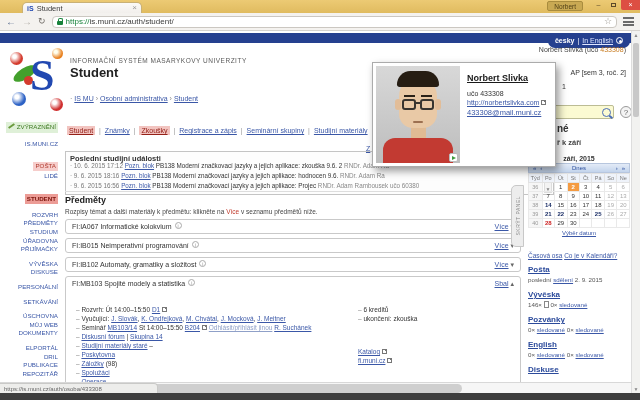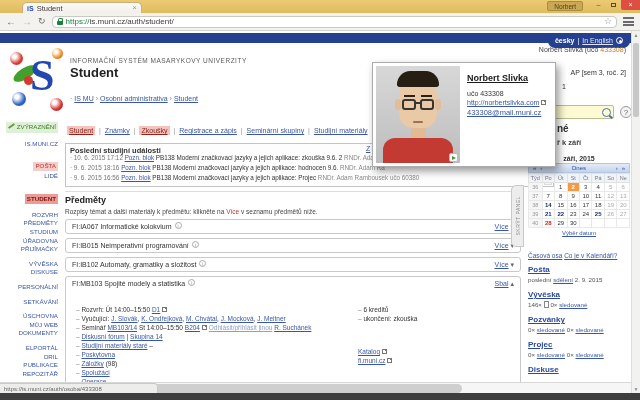--- a/index.html
+++ b/index.html
@@ -62,21 +62,21 @@
   .searchbox{position:absolute;left:538px;top:74px;width:76px;height:14px;background:#fbfad2;border:1px solid #bcbc94;border-radius:2px;}
   .mag{position:absolute;right:2px;top:2px;width:9px;height:9px;border-radius:50%;border:1px solid #4a6db8;position:absolute;}
   .mag:before{content:"";position:absolute;left:6px;top:7px;width:4px;height:1.5px;background:#4a6db8;transform:rotate(40deg);}
   .helpbtn{position:absolute;left:620px;top:75px;width:12px;height:12px;border:1px solid #9a9a9a;border-radius:50%;font-size:8px;line-height:11px;text-align:center;color:#666;background:#f4f4f4;}
 
   .navtabs{position:absolute;left:65px;top:96px;font-size:7px;white-space:nowrap;}
   .ntab{margin:0 2px;}
   .ntab.hl{background:#f2c4c0;color:#942018;text-decoration:underline;padding:1px 2px;}
   .tab-sep{color:#999;}
 
-  .events-box{position:absolute;left:65px;top:112px;width:489px;height:44px;border:1px solid #c4c4c4;background:#fdfdfd;}
+  .events-box{position:absolute;left:65px;top:120px;width:489px;height:44px;border:1px solid #c4c4c4;background:#fdfdfd;}
   .ev-title{position:absolute;left:4px;top:2px;font-size:7.5px;font-weight:bold;color:#333;}
   .ev-rows{position:absolute;left:4px;top:9px;right:12px;}
   .ev-row{font-size:6.3px;line-height:10px;white-space:nowrap;overflow:hidden;}
   .ev-b{color:#999;} .ev-date{color:#777;} .ev-t{color:#333;} .ev-a{color:#888;}
   .ev-scroll{position:absolute;right:1px;top:1px;width:8px;height:40px;background:#f3f3f3;border:1px solid #ddd;}
   .ev-thumb{position:absolute;left:1px;top:1px;width:4px;height:10px;background:#c6c6c6;}
   .ev-down{position:absolute;left:0;bottom:0;width:100%;text-align:center;font-size:5px;color:#888;line-height:6px;}
   .ev-more{position:absolute;left:366px;top:114px;font-size:7px;z-index:1;}
 
   .hr1{position:absolute;left:65px;top:160px;width:455px;border-top:1px solid #ddd;}
@@ -413,21 +413,21 @@
         </div>
         <div>
           <div class="rps-title">Vývěska</div>
           <div class="rps-line"><span>146× </span><span class="doc-ic"></span><span> 0× </span><span class="lnk">sledované</span></div>
         </div>
         <div>
           <div class="rps-title">Pozvánky</div>
           <div class="rps-line"><span>0× </span><span class="lnk">sledované</span><span> 0× </span><span class="lnk">sledované</span></div>
         </div>
         <div>
-          <div class="rps-title">Projec</div>
+          <div class="rps-title">English</div>
           <div class="rps-line"><span>0× </span><span class="lnk">sledované</span><span> 0× </span><span class="lnk">sledované</span></div>
         </div>
         <div>
           <div class="rps-title">Diskuse</div>
           <div class="rps-line"></div>
         </div>
       </div>
     <div class="skryt">
         <span>SKRÝT PANEL</span>
       </div>

